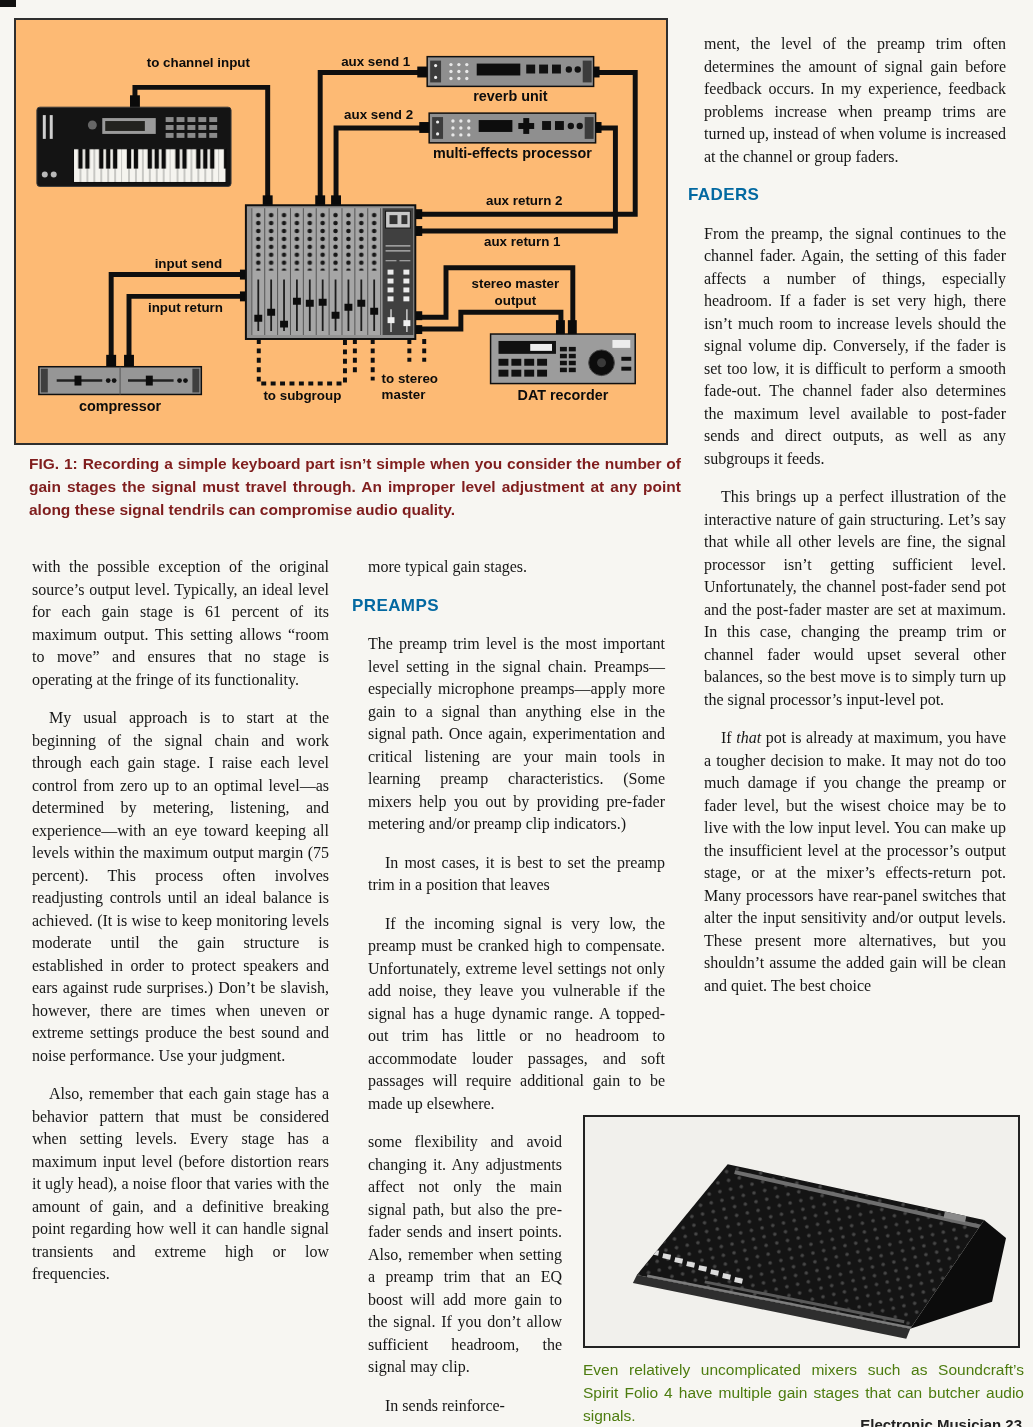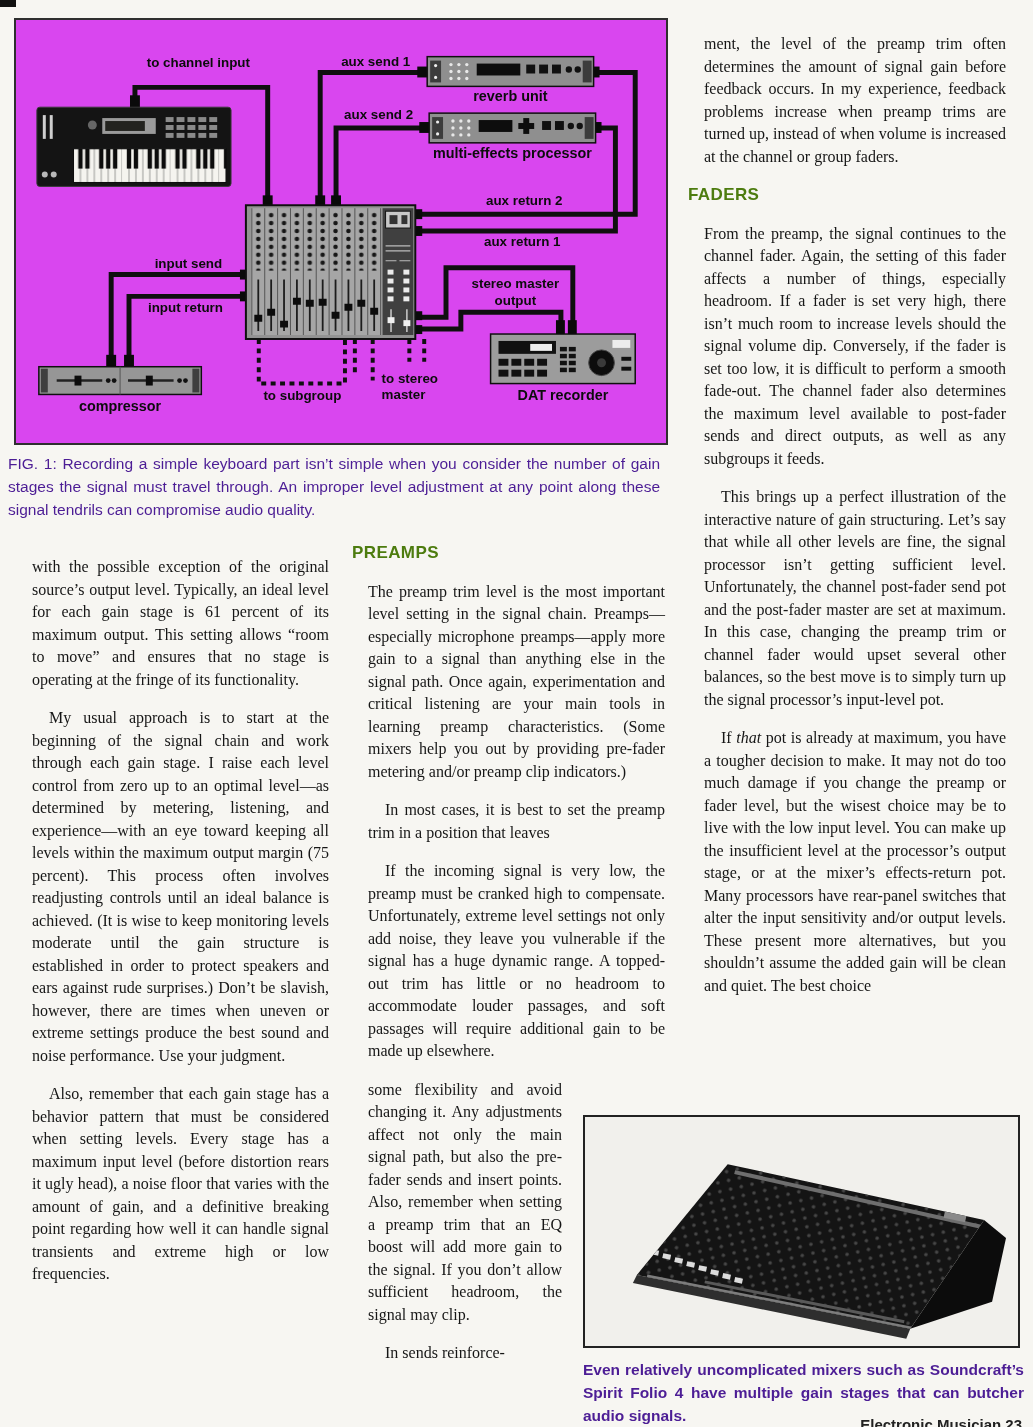--- a/index.html
+++ b/index.html
@@ -5,48 +5,48 @@
   html,body{margin:0;padding:0}
   body{
     width:1033px;height:1427px;overflow:hidden;position:relative;
     background:#f7f6f2;color:#161616;
     font-family:"Liberation Serif",serif;
   }
   .page{position:absolute;inset:0}
   .corner-mark{position:absolute;left:0;top:0;width:16px;height:7px;background:#111}
   .figure-box{
     position:absolute;left:14px;top:18px;width:654px;height:427px;
-    border:2px solid #2f2f2f;background:#d946ef;box-sizing:border-box;
+    border:2px solid #2f2f2f;background:#fdba74;box-sizing:border-box;
   }
   .figure-box svg{display:block;width:100%;height:100%}
   .fig-caption{
-    position:absolute;left:8px;top:452px;width:652px;
-    font-family:"Liberation Sans",sans-serif;font-weight:normal;
-    font-size:15.5px;line-height:23px;text-align:justify;color:#4c1d95;
+    position:absolute;left:29px;top:452px;width:652px;
+    font-family:"Liberation Sans",sans-serif;font-weight:bold;
+    font-size:15.5px;line-height:23px;text-align:justify;color:#7f1d1d;
   }
   .col{position:absolute;font-size:16px;line-height:22.5px;text-align:justify}
   .col p{margin:16px}
   p.ind{text-indent:17px}
   .col1{left:16px;top:540px;width:329px}
   .col2{left:352px;top:540px;width:329px}
   .col3{left:688px;top:17px;width:334px}
   h2.sechead{
     font-family:"Liberation Sans",sans-serif;font-size:17px;font-weight:bold;
-    letter-spacing:.4px;margin:2px 0 6px;color:#4d7c0f;
+    letter-spacing:.4px;margin:13px 0 6px;color:#0369a1;
   }
   .narrow{width:226px}
   .photo-box{
     position:absolute;left:583px;top:1115px;width:437px;height:233px;
     border:2px solid #222;background:#f1f0ec;box-sizing:border-box;
   }
   .photo-box svg{display:block;width:100%;height:100%}
   .photo-caption{
     position:absolute;left:583px;top:1358px;width:441px;
-    font-family:"Liberation Sans",sans-serif;font-weight:bold;
-    font-size:15.5px;line-height:23px;text-align:justify;color:#4c1d95;
+    font-family:"Liberation Sans",sans-serif;font-weight:normal;
+    font-size:15.5px;line-height:23px;text-align:justify;color:#4d7c0f;
   }
   .footer{
     position:absolute;left:640px;top:1416px;width:382px;text-align:right;
     font-family:"Liberation Sans",sans-serif;font-weight:bold;font-size:15px;color:#222;
   }
   
   .wire{fill:none;stroke:#0f0f0f;stroke-width:5}
   .dash{fill:none;stroke:#0f0f0f;stroke-width:4;stroke-dasharray:5 4.5}
   .plug{fill:#0a0a0a}
   .lbl{font-family:"Liberation Sans",sans-serif;font-weight:bold;font-size:13.5px;fill:#0c0c0c}
@@ -288,20 +288,21 @@
 
   <div class="fig-caption">FIG. 1: Recording a simple keyboard part isn’t simple when you consider the number of gain stages the signal must travel through. An improper level adjustment at any point along these signal tendrils can compromise audio quality.</div>
 
   <div class="col col1">
     <p>with the possible exception of the original source’s output level. Typically, an ideal level for each gain stage is 61 percent of its maximum output. This setting allows “room to move” and ensures that no stage is operating at the fringe of its functionality.</p>
     <p class="ind">My usual approach is to start at the beginning of the signal chain and work through each gain stage. I raise each level control from zero up to an optimal level—as determined by metering, listening, and experience—with an eye toward keeping all levels within the maximum output margin (75 percent). This process often involves readjusting controls until an ideal balance is achieved. (It is wise to keep monitoring levels moderate until the gain structure is established in order to protect speakers and ears against rude surprises.) Don’t be slavish, however, there are times when uneven or extreme settings produce the best sound and noise performance. Use your judgment.</p>
     <p class="ind">Also, remember that each gain stage has a behavior pattern that must be considered when setting levels. Every stage has a maximum input level (before distortion rears it ugly head), a noise floor that varies with the amount of gain, and a definitive breaking point regarding how well it can handle signal transients and extreme high or low frequencies.</p>
   </div>
 
   <div class="col col2">
+    <p>more typical gain stages.</p>
     <h2 class="sechead">PREAMPS</h2>
     <p>The preamp trim level is the most important level setting in the signal chain. Preamps—especially microphone preamps—apply more gain to a signal than anything else in the signal path. Once again, experimentation and critical listening are your main tools in learning preamp characteristics. (Some mixers help you out by providing pre-fader metering and/or preamp clip indicators.)</p>
     <p class="ind">In most cases, it is best to set the preamp trim in a position that leaves</p>
     <p class="ind">If the incoming signal is very low, the preamp must be cranked high to compensate. Unfortunately, extreme level settings not only add noise, they leave you vulnerable if the signal has a huge dynamic range. A topped-out trim has little or no headroom to accommodate louder passages, and soft passages will require additional gain to be made up elsewhere.</p>
     <div class="narrow">
       <p>some flexibility and avoid changing it. Any adjustments affect not only the main signal path, but also the pre-fader sends and insert points. Also, remember when setting a preamp trim that an EQ boost will add more gain to the signal. If you don’t allow sufficient headroom, the signal may clip.</p>
       <p class="ind">In sends reinforce-</p>
     </div>
   </div>
 

